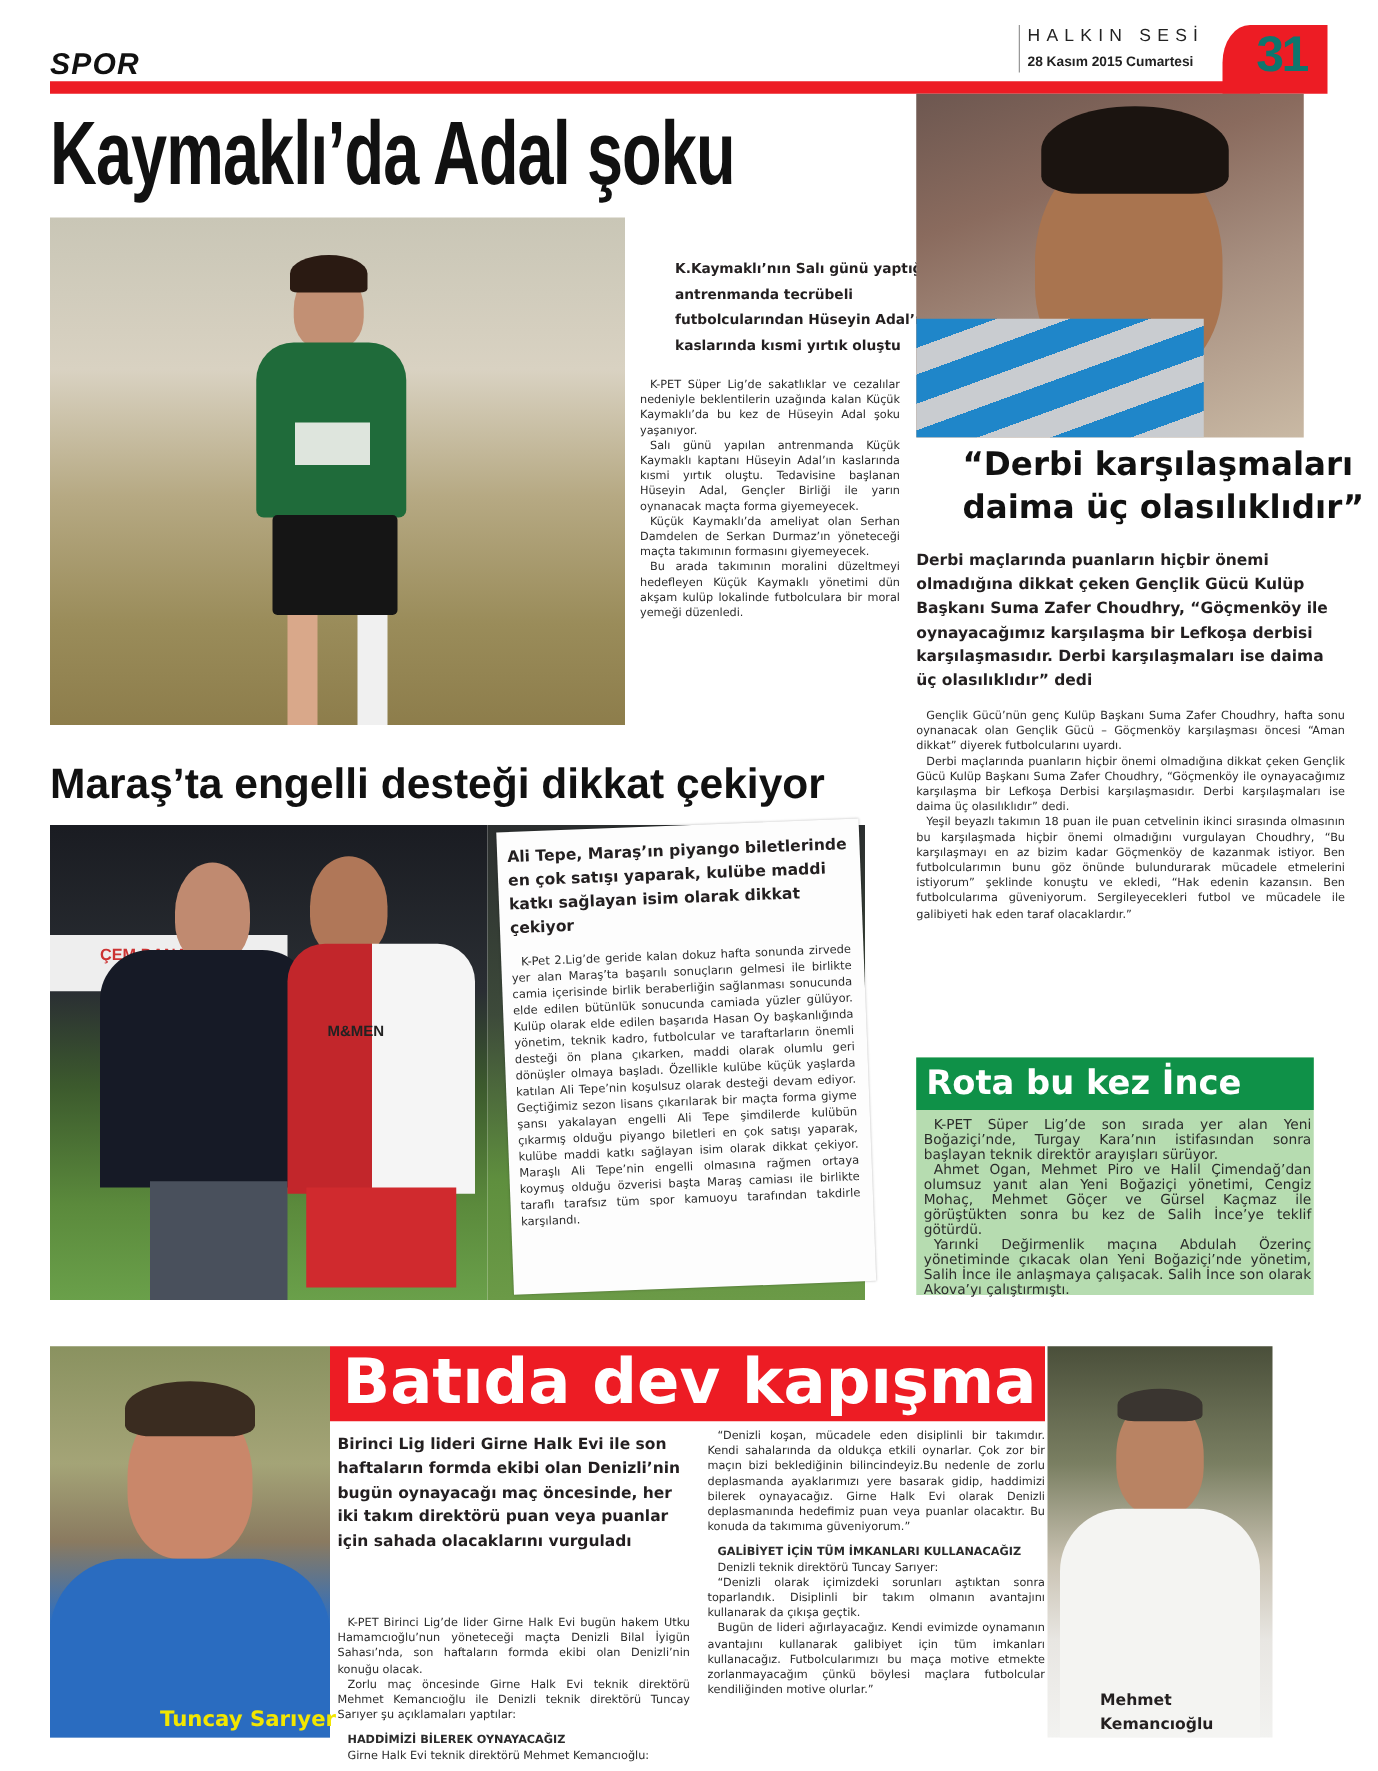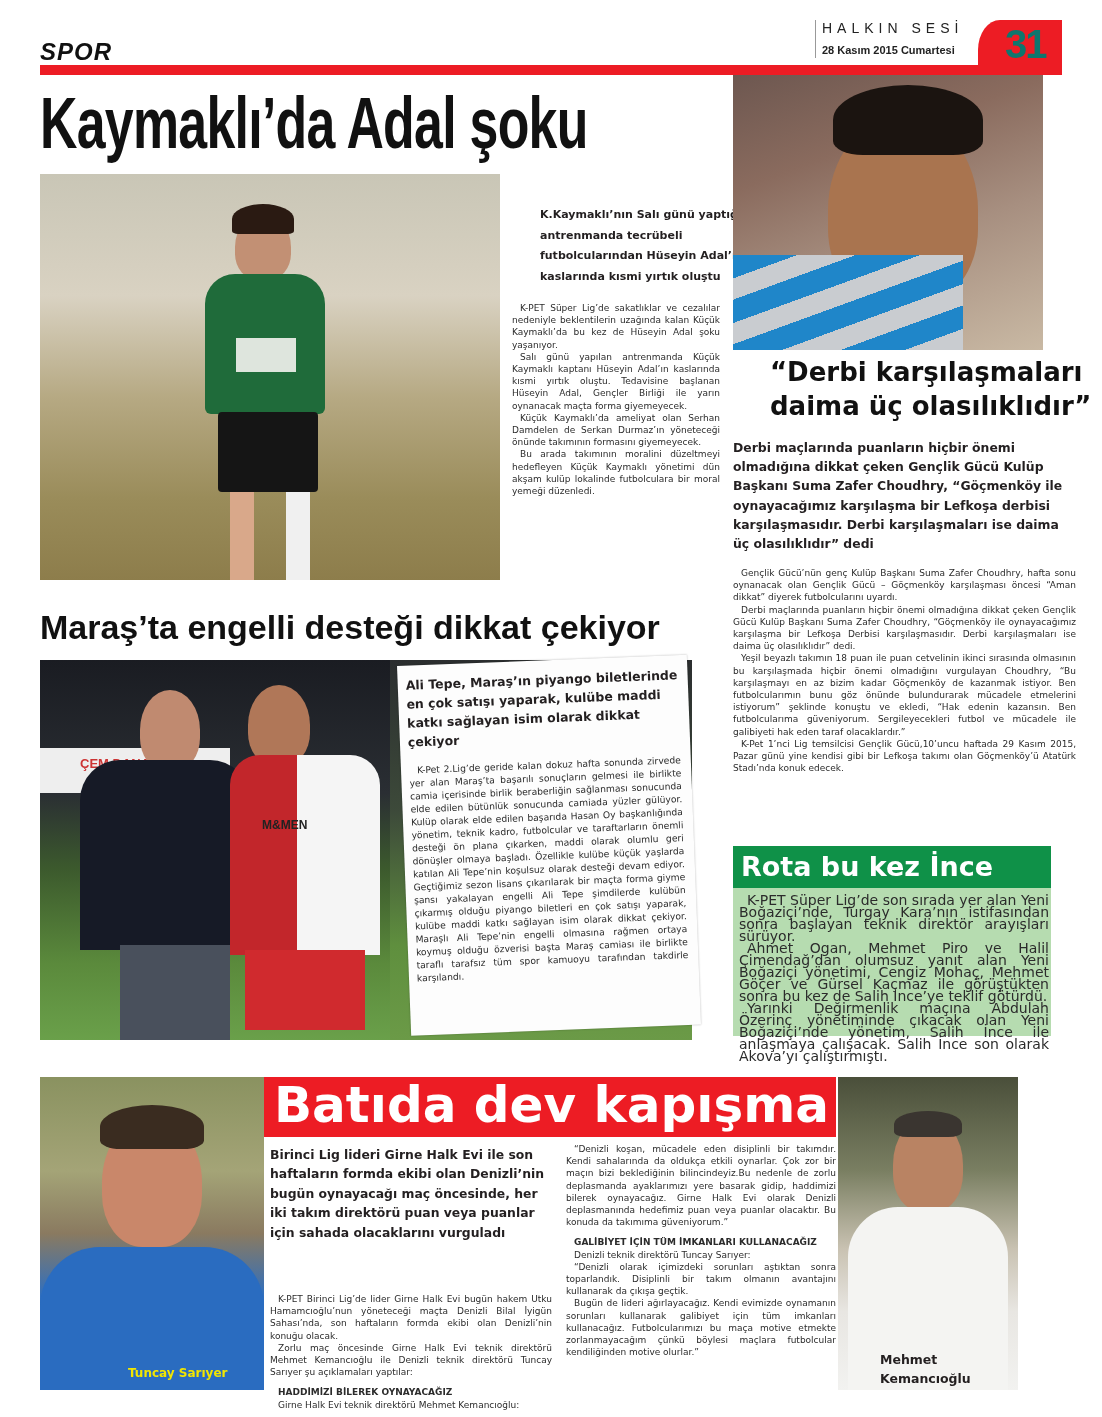--- a/index.html
+++ b/index.html
@@ -48,36 +48,36 @@
   .body-adal { left:512px; top:302px; width:208px; }
 
   .quote-headline { left:770px; top:355px; width:340px; font-family:"DejaVu Sans", sans-serif; font-weight:bold; font-size:26px; line-height:34px; color:#111; }
   .deck-choudhry { left:733px; top:438px; width:345px; font-size:12.4px; line-height:19.2px; }
   .body-choudhry { left:733px; top:567px; width:343px; }
 
   
   .rota-box { left:733px; top:846px; width:318px; height:190px; background:#b6dcb0; }
   .rota-title-bar { left:733px; top:846px; width:318px; height:42px; background:#0f9148; }
   .rota-title { left:741px; top:846px; font-family:"DejaVu Sans", sans-serif; font-weight:bold; font-size:27px; line-height:42px; color:#fff; white-space:nowrap; }
-  .body-rota { left:739px; top:894px; width:310px; font-size:14px; line-height:12px; }
+  .body-rota { left:739px; top:894px; width:310px; font-size:11px; line-height:12px; }
 
   
   .maras-note { left:397px; top:666px; width:290px; height:370px; background:#fdfdfd; transform:rotate(-2.2deg); transform-origin:left top; box-shadow:0 0 2px rgba(0,0,0,.3); }
   .maras-note .deck-maras { position:absolute; left:8px; top:10px; width:275px; font-weight:bold; font-size:12.5px; line-height:19px; color:#231f20; }
   .maras-note .body-maras { position:absolute; left:8px; top:98px; width:272px; font-size:9.2px; line-height:13px; }
 
   
   .batida-bar { left:264px; top:1077px; width:572px; height:60px; background:#ed1c24; }
   .batida-title { left:274px; top:1073px; font-family:"DejaVu Sans", sans-serif; font-weight:bold; font-size:50px; line-height:64px; color:#fff; white-space:nowrap; }
   .deck-batida { left:270px; top:1145px; width:285px; font-size:12.4px; line-height:19.4px; }
   .body-batida-left { left:270px; top:1256px; width:282px;margin-top:37px; }
   .body-batida-right { left:566px; top:1143px; width:270px; }
   .sub-head { font-weight:bold; font-size:9px; text-indent:8px; margin-top:8px !important; }
 
-  .caption-tuncay { left:128px; top:1366px; font-family:"DejaVu Sans", sans-serif; font-weight:bold; font-size:12px; color:#f2e600; }
+  .caption-tuncay { left:128px; top:1366px; font-family:"DejaVu Sans", sans-serif; font-weight:bold; font-size:17px; color:#f2e600; }
   .caption-mehmet { left:880px; top:1350px; width:110px; text-align:left; font-family:"DejaVu Sans", sans-serif; font-weight:bold; font-size:12.5px; line-height:19px; color:#231f20; }
 </style>
 </head>
 <body>
 
 <div class="abs section-label">SPOR</div>
 <div class="abs paper-sep"></div>
 <div class="abs paper-name">HALKIN SESİ</div>
 <div class="abs paper-date">28 Kasım 2015 Cumartesi</div>
 <div class="abs page-tab"></div>
@@ -91,36 +91,35 @@
   <div class="jersey-green" style="left:165px;top:100px;width:120px;height:140px;border-radius:30px 30px 6px 6px;"></div>
   <div class="abs" style="left:196px;top:164px;width:60px;height:34px;background:#f3f3f0;opacity:.9;"></div>
   <div class="shorts-black" style="left:178px;top:238px;width:100px;height:80px;border-radius:4px;"></div>
   <div class="abs" style="left:190px;top:318px;width:24px;height:88px;background:#d9a88a;"></div>
   <div class="abs" style="left:246px;top:318px;width:24px;height:88px;background:#f0f0f0;"></div>
 </div>
 <div class="abs deck deck-adal">K.Kaymaklı’nın Salı günü yaptığı antrenmanda tecrübeli futbolcularından Hüseyin Adal’ın kaslarında kısmi yırtık oluştu</div>
 <div class="abs body-text body-adal">
   <p>K-PET Süper Lig’de sakatlıklar ve cezalılar nedeniyle beklentilerin uzağında kalan Küçük Kaymaklı’da bu kez de Hüseyin Adal şoku yaşanıyor.</p>
   <p>Salı günü yapılan antrenmanda Küçük Kaymaklı kaptanı Hüseyin Adal’ın kaslarında kısmi yırtık oluştu. Tedavisine başlanan Hüseyin Adal, Gençler Birliği ile yarın oynanacak maçta forma giyemeyecek.</p>
-  <p>Küçük Kaymaklı’da ameliyat olan Serhan Damdelen de Serkan Durmaz’ın yöneteceği önünde takımının formasını giyemeyecek.</p>
+  <p>Küçük Kaymaklı’da ameliyat olan Serhan Damdelen de Serkan Durmaz’ın yöneteceği maçta takımının formasını giyemeyecek.</p>
   <p>Bu arada takımının moralini düzeltmeyi hedefleyen Küçük Kaymaklı yönetimi dün akşam kulüp lokalinde futbolculara bir moral yemeği düzenledi.</p>
 </div>
 
 <div class="abs photo photo-choudhry">
   <div class="sil" style="left:95px;top:40px;width:150px;height:190px;background:#a9744f;"></div>
   <div class="sil" style="left:100px;top:10px;width:150px;height:70px;background:#1b1410;border-radius:50% 50% 20% 20%;"></div>
   <div class="abs" style="left:0;top:180px;width:230px;height:95px;background:repeating-linear-gradient(160deg,#1f86c9 0 22px,#c9ccd0 22px 42px);"></div>
 </div>
 <div class="abs quote-headline">“Derbi karşılaşmaları daima üç olasılıklıdır”</div>
 <div class="abs deck deck-choudhry">Derbi maçlarında puanların hiçbir önemi olmadığına dikkat çeken Gençlik Gücü Kulüp Başkanı Suma Zafer Choudhry, “Göçmenköy ile oynayacağımız karşılaşma bir Lefkoşa derbisi karşılaşmasıdır. Derbi karşılaşmaları ise daima üç olasılıklıdır” dedi</div>
 <div class="abs body-text body-choudhry">
   <p>Gençlik Gücü’nün genç Kulüp Başkanı Suma Zafer Choudhry, hafta sonu oynanacak olan Gençlik Gücü – Göçmenköy karşılaşması öncesi “Aman dikkat” diyerek futbolcularını uyardı.</p>
   <p>Derbi maçlarında puanların hiçbir önemi olmadığına dikkat çeken Gençlik Gücü Kulüp Başkanı Suma Zafer Choudhry, “Göçmenköy ile oynayacağımız karşılaşma bir Lefkoşa Derbisi karşılaşmasıdır. Derbi karşılaşmaları ise daima üç olasılıklıdır” dedi.</p>
   <p>Yeşil beyazlı takımın 18 puan ile puan cetvelinin ikinci sırasında olmasının bu karşılaşmada hiçbir önemi olmadığını vurgulayan Choudhry, “Bu karşılaşmayı en az bizim kadar Göçmenköy de kazanmak istiyor. Ben futbolcularımın bunu göz önünde bulundurarak mücadele etmelerini istiyorum” şeklinde konuştu ve ekledi, “Hak edenin kazansın. Ben futbolcularıma güveniyorum. Sergileyecekleri futbol ve mücadele ile galibiyeti hak eden taraf olacaklardır.”</p>
-  <p>K-Pet 1’nci Lig temsilcisi Gençlik Gücü,10’uncu haftada 29 Kasım 2015, Pazar günü yine kendisi gibi bir Lefkoşa takımı olan Göçmenköy’ü Atatürk Stadı’nda konuk edecek.</p>
 </div>
 
 <div class="abs h-condensed sub-headline">Maraş’ta engelli desteği dikkat çekiyor</div>
 <div class="abs photo photo-maras">
   <div class="abs" style="left:0;top:88px;width:190px;height:45px;background:#eeeeee;"></div>
   <div class="abs" style="left:40px;top:96px;font-family:'Liberation Sans',sans-serif;font-weight:bold;font-size:13px;color:#c33;">ÇEM DANA</div>
   <div class="sil" style="left:100px;top:30px;width:60px;height:80px;background:#c08a70;"></div>
   <div class="abs" style="left:40px;top:100px;width:170px;height:190px;background:#161a26;border-radius:40px 40px 0 0;"></div>
   <div class="abs" style="left:80px;top:285px;width:110px;height:95px;background:#49505c;"></div>
   <div class="sil" style="left:208px;top:25px;width:62px;height:80px;background:#b07758;"></div>
@@ -159,21 +158,21 @@
   <p>K-PET Birinci Lig’de lider Girne Halk Evi bugün hakem Utku Hamamcıoğlu’nun yöneteceği maçta Denizli Bilal İyigün Sahası’nda, son haftaların formda ekibi olan Denizli’nin konuğu olacak.</p>
   <p>Zorlu maç öncesinde Girne Halk Evi teknik direktörü Mehmet Kemancıoğlu ile Denizli teknik direktörü Tuncay Sarıyer şu açıklamaları yaptılar:</p>
   <p class="sub-head">HADDİMİZİ BİLEREK OYNAYACAĞIZ</p>
   <p>Girne Halk Evi teknik direktörü Mehmet Kemancıoğlu:</p>
 </div>
 <div class="abs body-text body-batida-right">
   <p>“Denizli koşan, mücadele eden disiplinli bir takımdır. Kendi sahalarında da oldukça etkili oynarlar. Çok zor bir maçın bizi beklediğinin bilincindeyiz.Bu nedenle de zorlu deplasmanda ayaklarımızı yere basarak gidip, haddimizi bilerek oynayacağız. Girne Halk Evi olarak Denizli deplasmanında hedefimiz puan veya puanlar olacaktır. Bu konuda da takımıma güveniyorum.”</p>
   <p class="sub-head">GALİBİYET İÇİN TÜM İMKANLARI KULLANACAĞIZ</p>
   <p>Denizli teknik direktörü Tuncay Sarıyer:</p>
   <p>“Denizli olarak içimizdeki sorunları aştıktan sonra toparlandık. Disiplinli bir takım olmanın avantajını kullanarak da çıkışa geçtik.</p>
-  <p>Bugün de lideri ağırlayacağız. Kendi evimizde oynamanın sorunları kullanarak galibiyet için tüm imkanları kullanacağız. Futbolcularımızı bu maça motive etmekte zorlanmayacağım çünkü böylesi maçlara futbolcular kendiliğinden motive olurlar.”</p>
+  <p>Bugün de lideri ağırlayacağız. Kendi evimizde oynamanın avantajını kullanarak galibiyet için tüm imkanları kullanacağız. Futbolcularımızı bu maça motive etmekte zorlanmayacağım çünkü böylesi maçlara futbolcular kendiliğinden motive olurlar.”</p>
 </div>
 
 <div class="abs photo photo-mehmet">
   <div class="sil" style="left:55px;top:40px;width:70px;height:95px;background:#b98363;"></div>
   <div class="sil" style="left:56px;top:34px;width:68px;height:26px;background:#3a3530;border-radius:50% 50% 20% 20%;"></div>
   <div class="abs" style="left:10px;top:130px;width:160px;height:183px;background:#f4f4f2;border-radius:50px 50px 0 0;"></div>
 </div>
 <div class="abs caption-mehmet">
   <div>Mehmet</div>
   <div>Kemancıoğlu</div>

